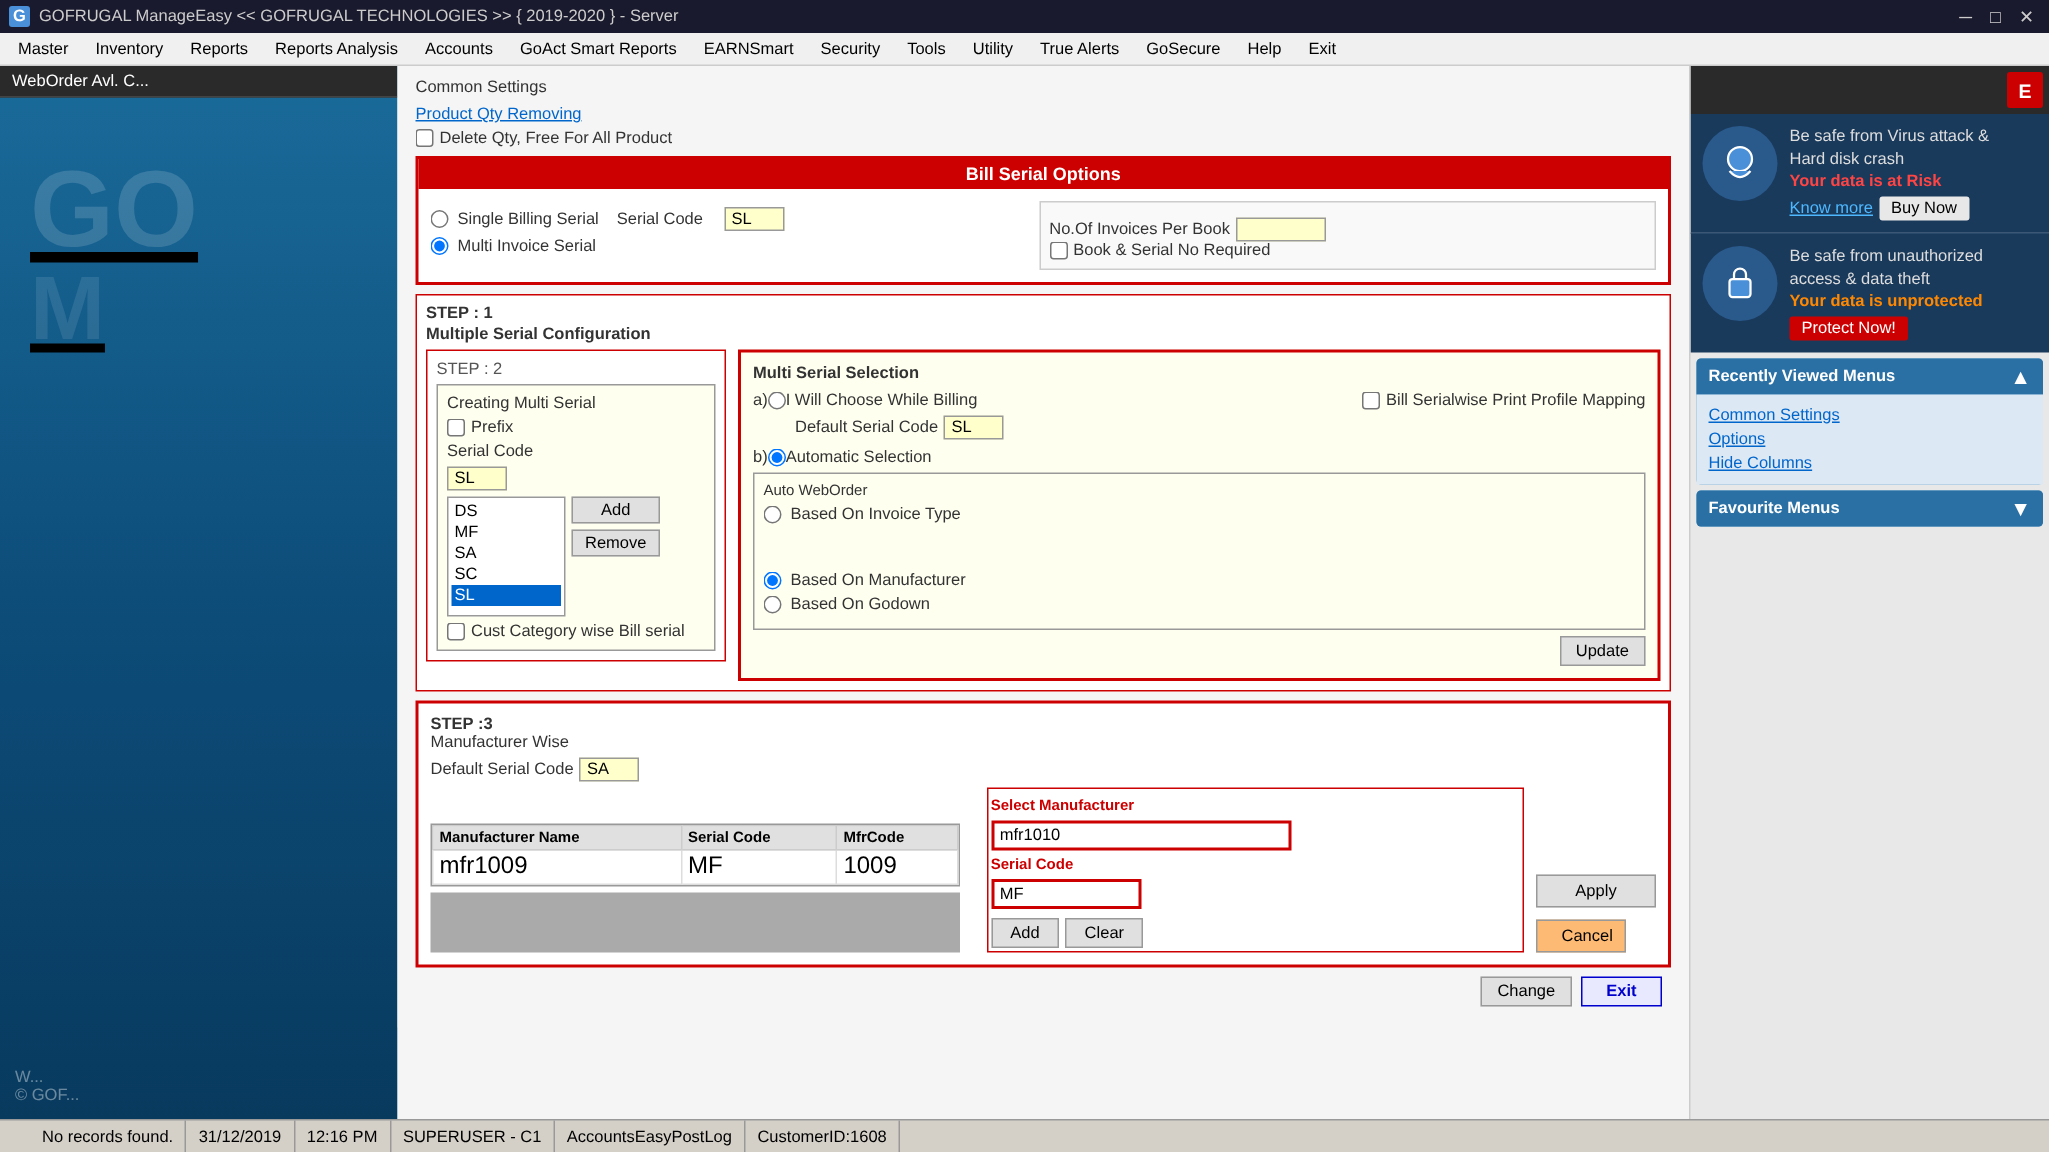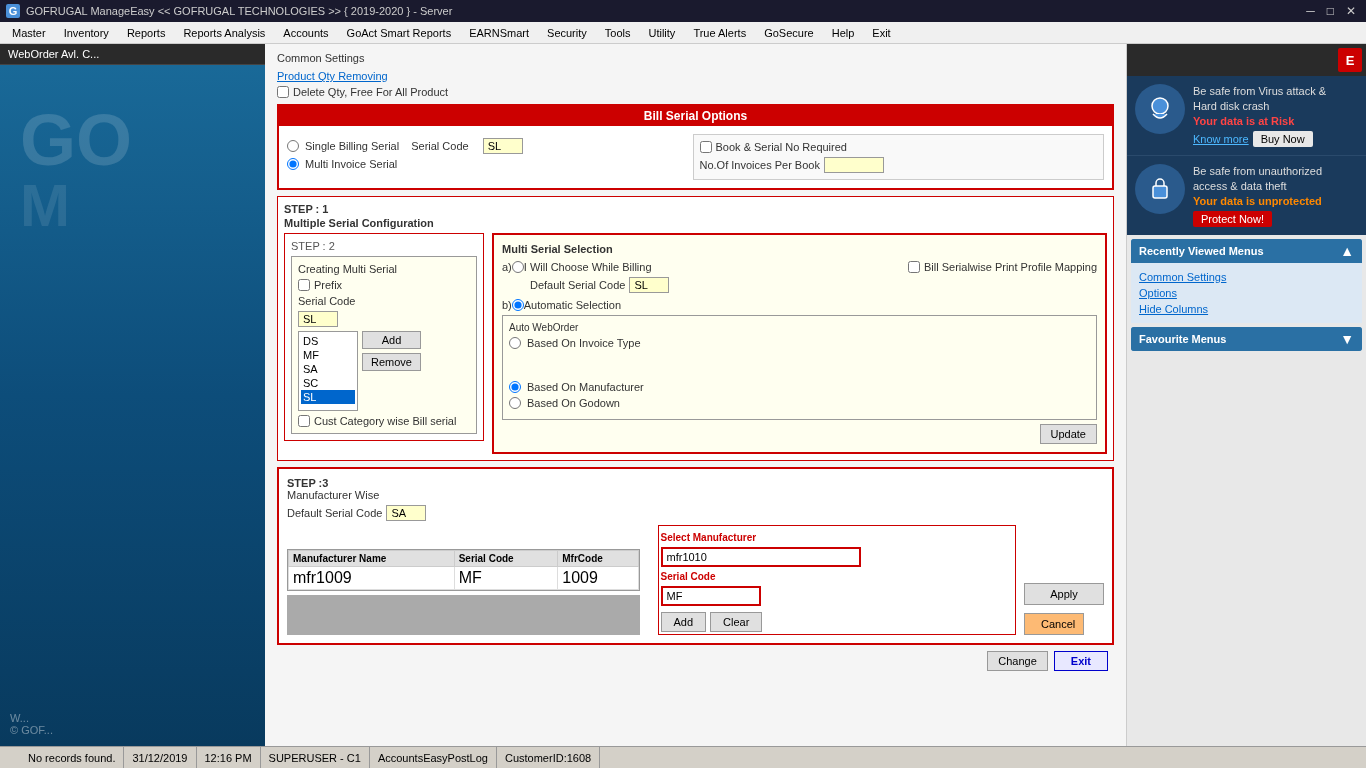--- a/index.html
+++ b/index.html
@@ -48,20 +48,21 @@
       background: #2a2a2a;
       color: #fff;
       padding: 4px 8px;
       font-size: 11px;
       border-bottom: 1px solid #444;
     }
     .go-logo {
       position: absolute;
       top: 60px;
       left: 20px;
+      text-decoration: underline;
     }
     .go-text { font-size: 72px; font-weight: bold; color: rgba(255,255,255,0.15); line-height: 1; }
     .m-text { font-size: 60px; font-weight: bold; color: rgba(255,255,255,0.1); line-height: 1; }
     .left-bottom { position: absolute; bottom: 10px; left: 10px; color: rgba(255,255,255,0.4); font-size: 10px; }
 
     
     .center-content {
       flex: 1;
       background: #f5f5f5;
       overflow: auto;
@@ -106,21 +107,21 @@
       border: 1px solid #cc0000;
       margin: 4px 0;
       padding: 6px;
       background: #fff;
     }
     .step-label { font-weight: bold; color: #333; font-size: 11px; }
 
     .serial-list {
       border: 1px solid #999;
       background: #fff;
-      width: 60px;
+      width: 79px;
       height: 80px;
       overflow-y: auto;
       font-size: 11px;
       padding: 2px;
     }
     .serial-list div { padding: 1px 2px; }
     .serial-list div.selected { background: #0066cc; color: white; }
 
     
     .multi-sel-box {
@@ -353,27 +354,27 @@
               <span class="label">Single Billing Serial</span>
               <span class="label" style="margin-left:6px;">Serial Code</span>
               <input type="text" class="serial-input ml8" value="SL" style="">
             </div>
             <div class="radio-row mt4">
               <input type="radio" name="billing-type" checked="" style="">
               <span class="label">Multi Invoice Serial</span>
             </div>
           </div>
           <div style="flex:1; border: 1px solid #ccc; padding:6px; background:#f9f9f9;">
+            <div class="flex-center gap4 mt4">
+              <span class="label">No.Of Invoices Per Book</span>
+              <input type="text" class="serial-input" style="width: 60px;">
+            </div>
             <div class="flex-center gap4">
               <input type="checkbox" style="">
               <span class="label">Book &amp; Serial No Required</span>
-            </div>
-            <div class="flex-center gap4 mt4">
-              <span class="label">No.Of Invoices Per Book</span>
-              <input type="text" class="serial-input" style="width: 60px;">
             </div>
           </div>
         </div>
       </div>
 
       
       <div class="step-box">
         <div class="step-label">STEP : 1</div>
         <div class="label" style="font-weight:bold; margin-top:2px;">Multiple Serial Configuration</div>
 

